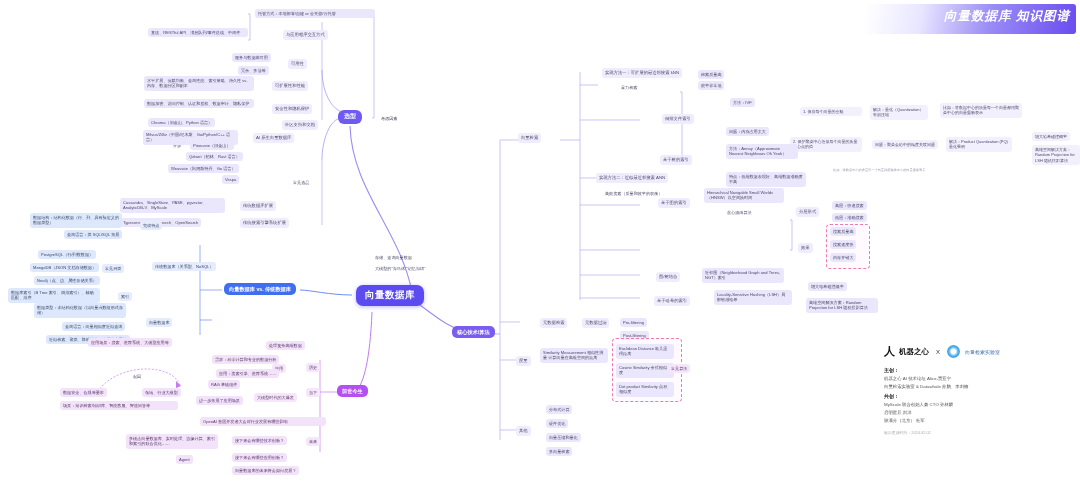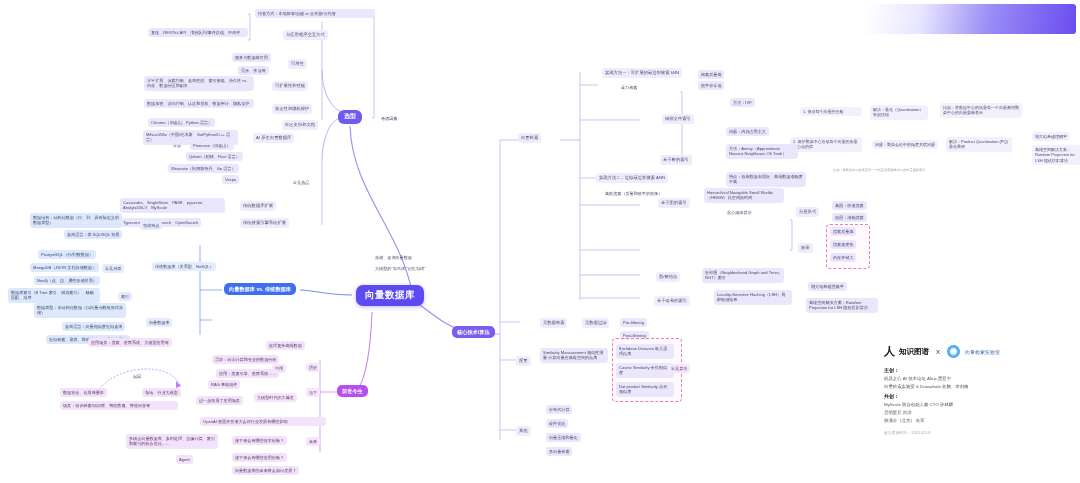--- a/index.html
+++ b/index.html
@@ -123,20 +123,21 @@
       <path d="M790 220 L792 220 L792 250 L790 250"></path>
     </g>
 
     <g fill="none" stroke="#c07cf0" stroke-width="0.7" stroke-dasharray="2,1.6">
       <path d="M96 395 C 110 365 170 360 180 385"></path>
     </g>
     <path d="M176 381 l5 5 l-5 2 z" fill="#c07cf0"></path>
   </svg>
 
   <div class="banner"></div>
+  <div class="banner-title">向量数据库 知识图谱</div>
 
   <div class="node n-root" style="left:356px;top:285px;">向量数据库</div>
   <div class="node plain" style="left:372px;top:253px;">存储、查询向量数据</div>
   <div class="node plain" style="left:372px;top:264px;">大模型的“海马体”“记忆海绵”</div>
 
   <div class="node n-b1" style="left:338px;top:110px;">选型</div>
   <div class="node n-b2" style="left:224px;top:283px;">向量数据库 vs. 传统数据库</div>
   <div class="node n-b4" style="left:452px;top:326px;">核心技术/算法</div>
   <div class="node n-b3" style="left:337px;top:385px;">前世今生</div>
 
@@ -282,21 +283,21 @@
   <div class="node pink3" style="left:232px;top:453px;">接下来会有哪些应用创新？</div>
   <div class="node pink3" style="left:232px;top:466px;">向量数据库的未来将会如何发展？</div>
 
   <div class="node pink2" style="left:306px;top:363px;">历史</div>
   <div class="node pink2" style="left:306px;top:388px;">当下</div>
   <div class="node pink2" style="left:306px;top:437px;">未来</div>
 
   <div class="footer">
     <div class="logo-row">
       <span class="logo-mark">人</span>
-      <span class="logo-txt">知识图谱</span>
+      <span class="logo-txt">机器之心</span>
       <span class="logo-x">X</span>
       <span class="sun"></span>
       <span class="logo-txt2">向量检索实验室</span>
     </div>
     <div class="f-head">主创：</div>
     <div class="f-line">机器之心 AI 技术论坛  Alice-贾亚宁</div>
     <div class="f-line">向量检索实验室 &amp; Datawhale  苏鹏、李剑楠</div>
     <div class="f-head">共创：</div>
     <div class="f-line">MyScale 联合创始人兼 CTO 孙林麟</div>
     <div class="f-line">启明星辰 刘洋</div>

